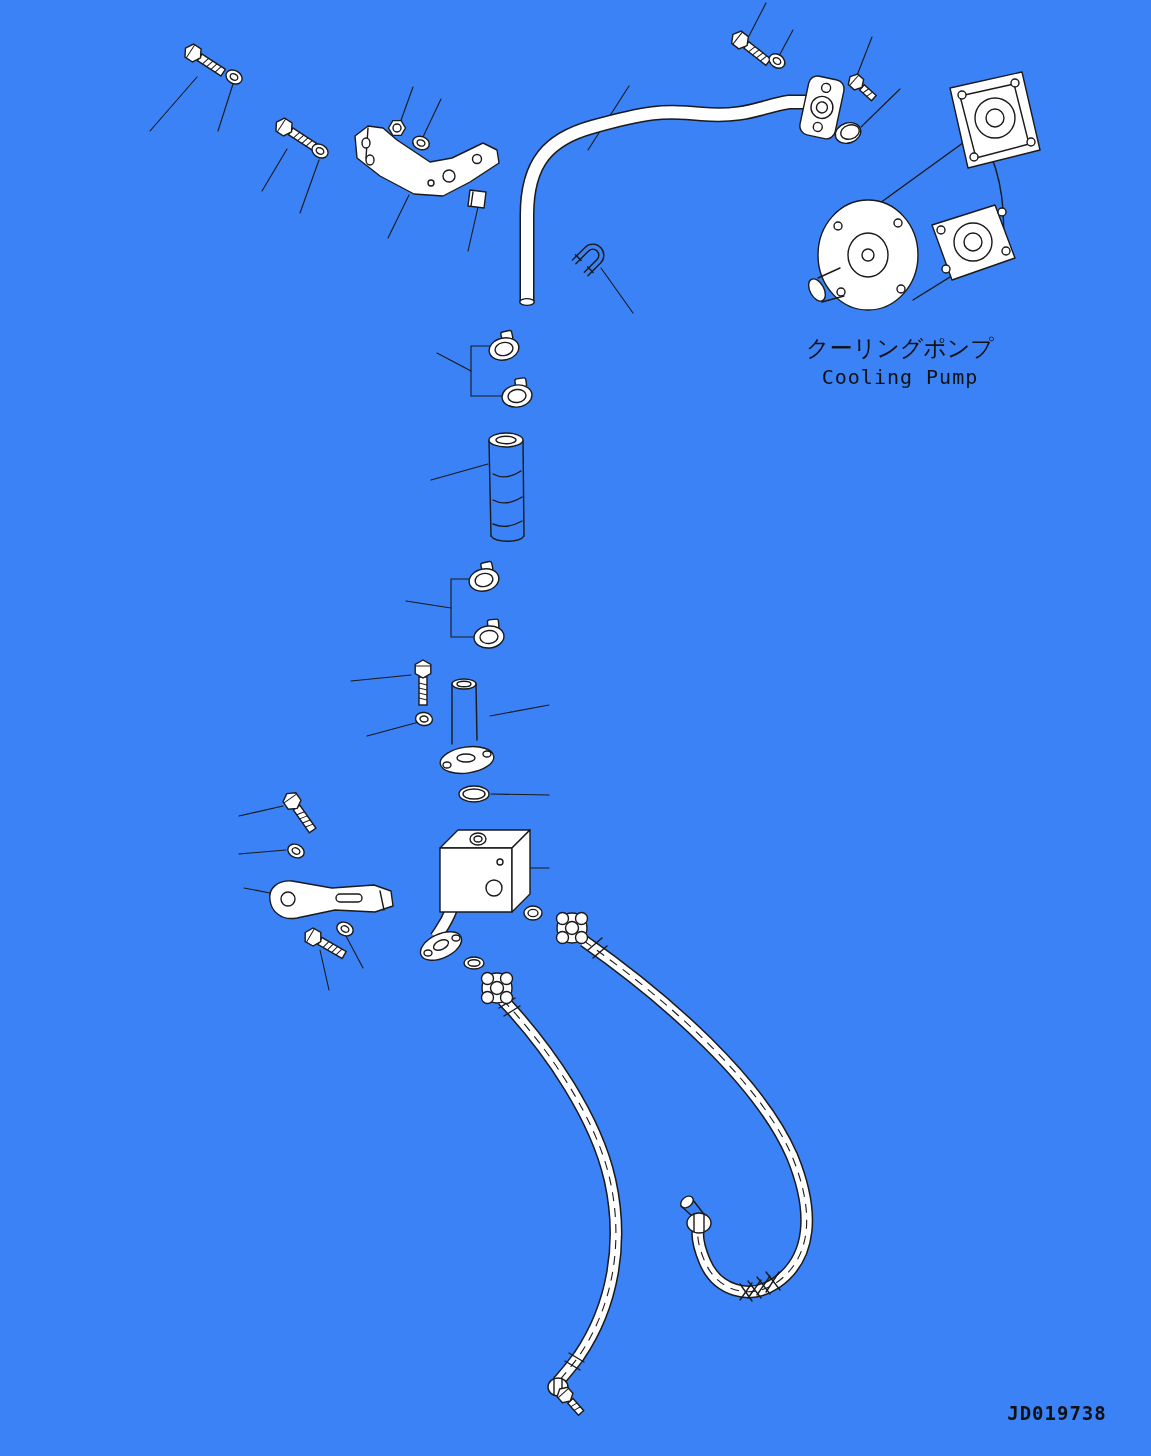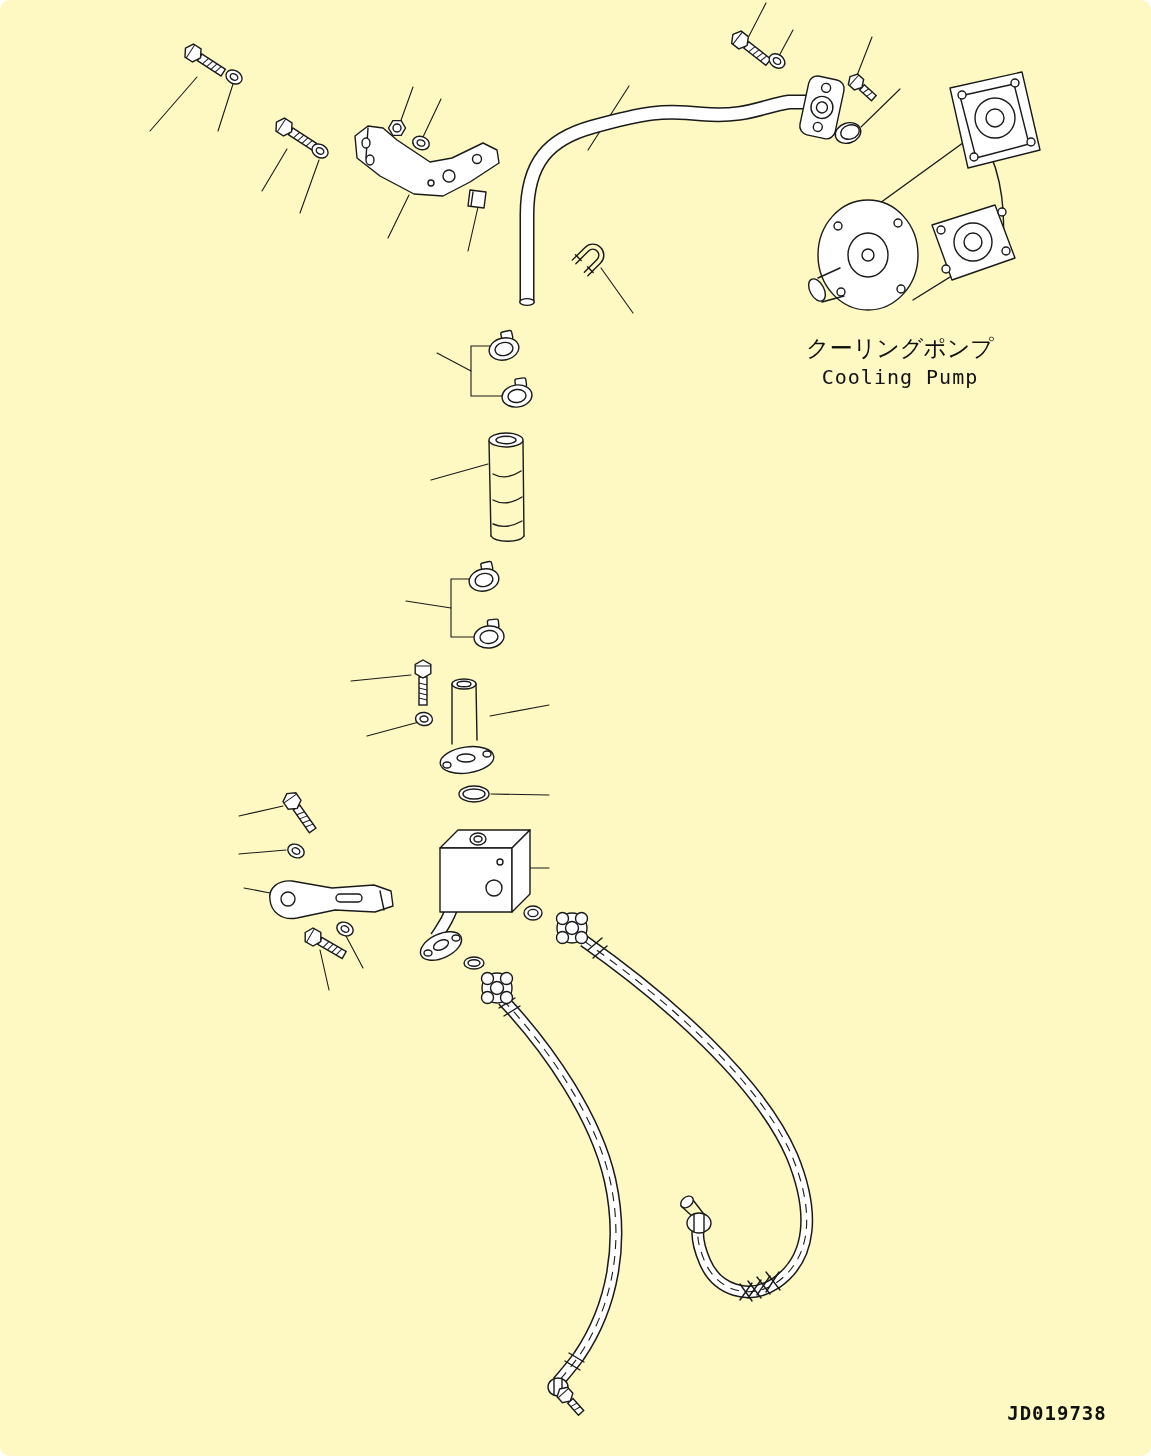--- a/index.html
+++ b/index.html
@@ -1,16 +1,16 @@
 <!DOCTYPE html>
 <html><head>
 <meta charset="utf-8">
 <style>
   html,body{margin:0;padding:0;background:#ffffff;}
-  #page{position:relative;width:1151px;height:1456px;background:#fef9c3;overflow:hidden;border-radius:10px;}
+  #page{position:relative;width:1151px;height:1456px;background:#3b82f6;overflow:hidden;}
   svg{display:block;}
   .ln{fill:none;stroke:#1a1a1a;stroke-width:1.4;stroke-linecap:round;stroke-linejoin:round;}
   .fw{fill:#ffffff;stroke:#1a1a1a;stroke-width:1.4;stroke-linejoin:round;}
   .lead{fill:none;stroke:#1a1a1a;stroke-width:1.1;stroke-linecap:round;}
   .tube-o{fill:none;stroke:#1a1a1a;stroke-width:13;}
   .tube-i{fill:none;stroke:#ffffff;stroke-width:10;}
   .tube-c{fill:none;stroke:#1a1a1a;stroke-width:1.1;stroke-dasharray:9 7;}
   .pipe-o{fill:none;stroke:#1a1a1a;stroke-width:15;}
   .pipe-i{fill:none;stroke:#ffffff;stroke-width:12;}
   text{fill:#111111;}

